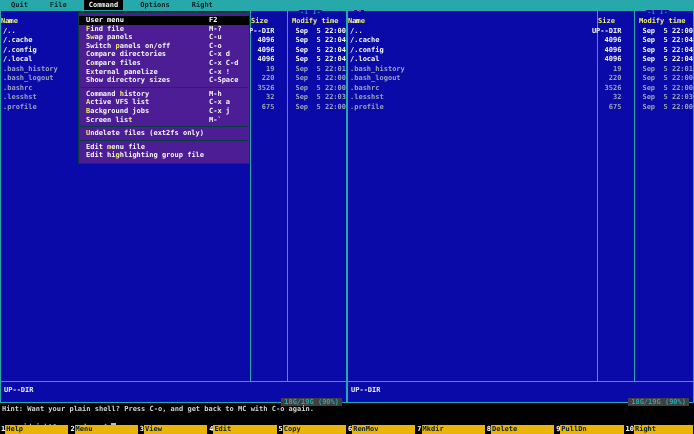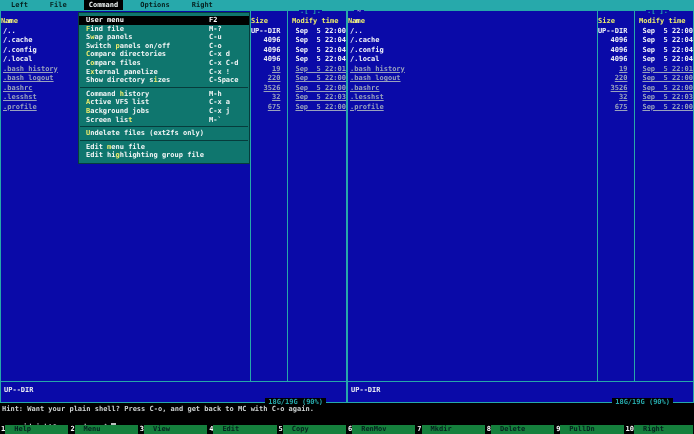--- a/index.html
+++ b/index.html
@@ -14,65 +14,65 @@
   
   .panel{position:absolute;top:10px;height:393px;width:347px;background:#0a0aa8;
     border:1px solid #26a8aa;box-sizing:border-box;}
   .panel.left{left:0;}
   .panel.right{left:347px;}
   .colsep{position:absolute;top:0;width:1px;height:370px;background:#26a8aa;}
   .colsep.c1{left:249px;}
   .colsep.c2{left:286px;}
   .sepline{position:absolute;left:0;right:0;top:370px;height:1px;background:#26a8aa;}
   .ministatus{position:absolute;left:3px;top:375px;line-height:9px;color:#eceff4;}
-  .freespace{position:absolute;right:20px;bottom:-4px;background:#000000;color:#26a8aa;
+  .freespace{position:absolute;right:4px;bottom:-4px;background:#404040;color:#26a8aa;
     padding:0 3px;line-height:8px;white-space:pre;}
   .corner{position:absolute;right:24px;top:-4px;background:#0a0aa8;color:#26a8aa;
     line-height:8px;padding:0 1px;white-space:pre;}
   .ppath{position:absolute;left:6px;top:-4px;background:#0a0aa8;color:#bdc4da;
     line-height:8px;padding:0 3px;white-space:pre;}
   .phdr{position:absolute;left:0;top:6px;right:0;height:9px;line-height:9px;}
   .hsort{position:absolute;left:3px;color:#eceff4;}
   .hname{position:absolute;left:0;width:249px;text-align:left;color:#ecec6c;}
   .hsize{position:absolute;left:250px;width:34px;color:#ecec6c;}
   .htime{position:absolute;left:291px;color:#ecec6c;}
   .frows{position:absolute;left:0;top:15.5px;right:0;}
   .file-row{display:flex;height:9.55px;line-height:9.55px;color:#f2f4f9;}
-  .file-row.dim{color:#99a2bd;text-decoration:underline;}
+  .file-row.dim{color:#99a2bd;}
   .fname{width:250px;padding-left:2px;overflow:hidden;white-space:pre;}
   .fsize{width:36px;text-align:right;padding-right:1px;white-space:pre;}
-  .ftime{padding-left:14px;white-space:pre;text-align:center;}
+  .ftime{padding-left:20px;white-space:pre;text-align:center;}
   
-  .menu{position:absolute;left:78px;top:12px;width:172px;background:#0f766e;
+  .menu{position:absolute;left:78px;top:12px;width:172px;background:#4c1d95;
     border:1px solid #063c3c;padding:3px 0;box-sizing:border-box;z-index:8;}
   .menu-item{display:flex;height:8.6px;line-height:8.6px;color:#f2f6f6;
     padding-left:7px;padding-right:3px;}
   .menu-item .hot{color:#ecec6c;}
   .menu-item.selected{background:#000;color:#fdfdfd;}
   .menu-item.selected .hot{color:#fdfdfd;}
   .mlabel{flex:1;white-space:pre;}
   .mshort{width:37px;white-space:pre;}
   .menu-sep{height:1px;background:#063c3c;margin:2px 1px;}
   
   .hint{position:absolute;left:2px;top:405px;line-height:9px;color:#ced2d2;white-space:pre;}
   .promptline{position:absolute;left:2px;top:414px;line-height:9px;color:#ced2d2;white-space:pre;}
   .cursor{display:inline-block;width:5px;height:7px;background:#b9bfbf;
     vertical-align:-1px;margin-left:4px;}
   .fkeys{position:absolute;left:0;bottom:0;width:694px;height:9px;display:flex;background:#000;}
   .fkey{width:69.4px;display:flex;height:9px;line-height:9px;flex:none;}
   .fkey .num{color:#fff;padding-left:1px;}
-  .fkey .flabel{flex:1;background:#15803d;color:#06211f;margin-right:1px;padding-left:9px;overflow:hidden;}
+  .fkey .flabel{flex:1;background:#eab308;color:#06211f;margin-right:1px;padding-left:1px;overflow:hidden;}
 </style>
 </head>
 <body>
 
 <div class="screen">
 
   <div class="menubar">
-      <span class="mitem">Left</span>
+      <span class="mitem">Quit</span>
       <span class="mitem">File</span>
       <span class="mitem selected">Command</span>
       <span class="mitem">Options</span>
       <span class="mitem">Right</span>
     </div>
 
   <div class="panel left">
     <span class="corner">.[^].</span>
     <div class="colsep c1"></div>
     <div class="colsep c2"></div>

